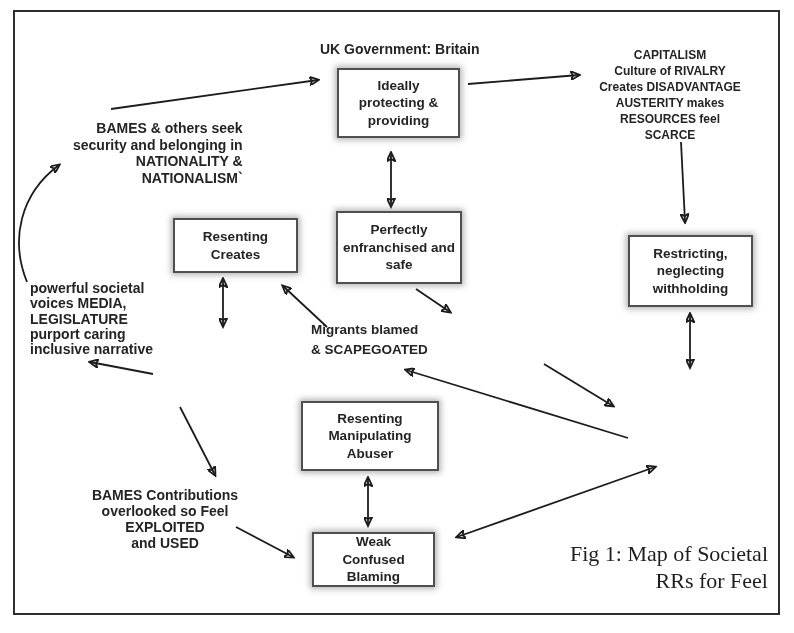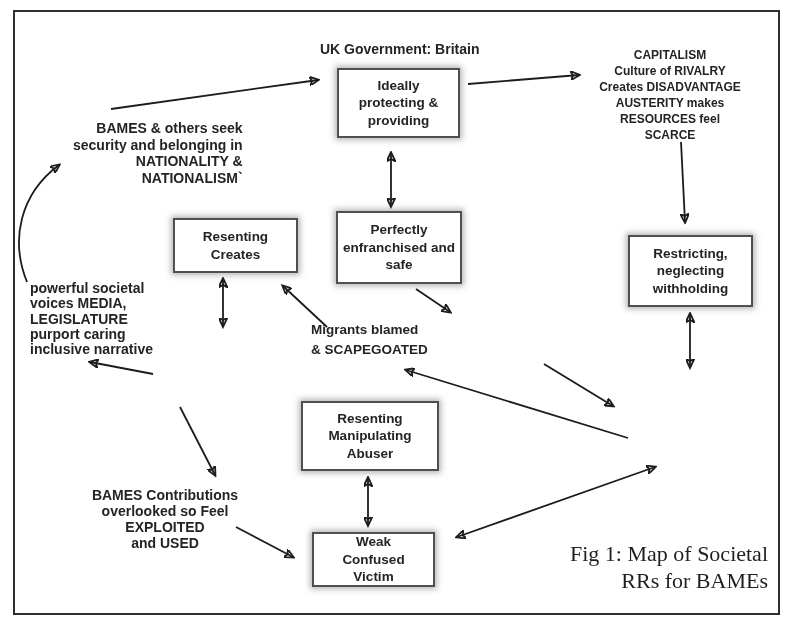--- a/index.html
+++ b/index.html
@@ -96,21 +96,21 @@
 neglecting
 withholding</div>
 
 
   <div class="node" style="left:301px;top:401px;width:134px;height:66px;">Resenting
 Manipulating
 Abuser</div>
 
   <div class="node" style="left:312px;top:532px;width:119px;height:51px;">Weak
 Confused
-Victim</div>
+Blaming</div>
 
   <div class="lbl" style="left:320px;top:41px;">UK Government: Britain</div>
 
   <div class="lbl center" style="left:596px;top:47px;width:148px;font-size:12px;">CAPITALISM
 Culture of RIVALRY
 Creates DISADVANTAGE
 AUSTERITY makes
 RESOURCES feel SCARCE</div>
 
   <div class="lbl" style="left:73px;top:120px;line-height:16.5px;text-align:right;">BAMES &amp; others seek
@@ -126,15 +126,15 @@
 
   <div class="lbl" style="left:311px;top:320px;font-size:13.5px;line-height:20px;">Migrants blamed
 &amp; SCAPEGOATED</div>
 
 
   <div class="lbl center" style="left:80px;top:487px;width:170px;text-align:center;">BAMES Contributions
 overlooked so Feel EXPLOITED
 and USED</div>
 
   <div class="caption" style="left:558px;top:540px;width:210px;">Fig 1: Map of Societal
-RRs for BAMEs</div>
+RRs for Feel</div>
 
 </div>
 
 </body></html>

